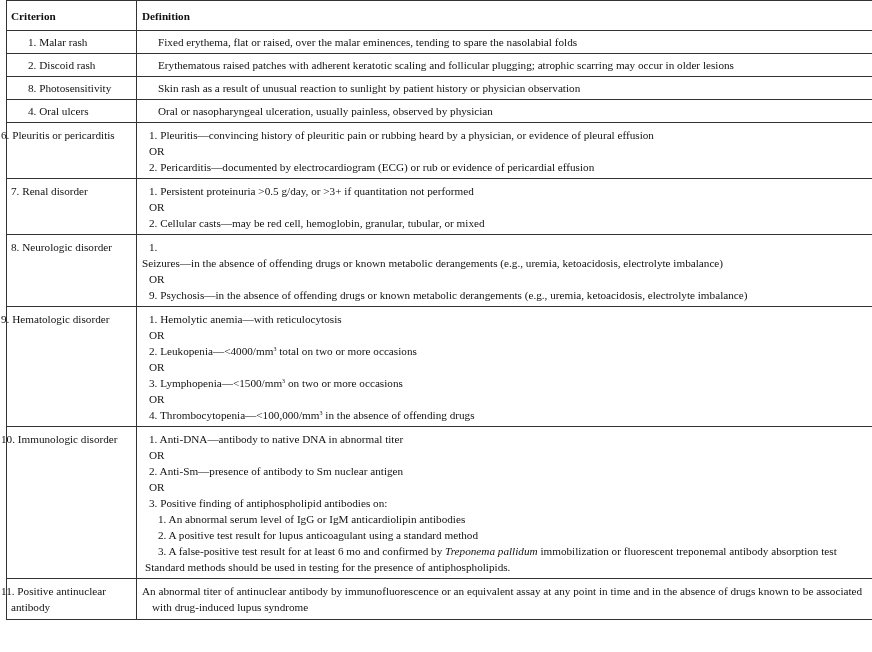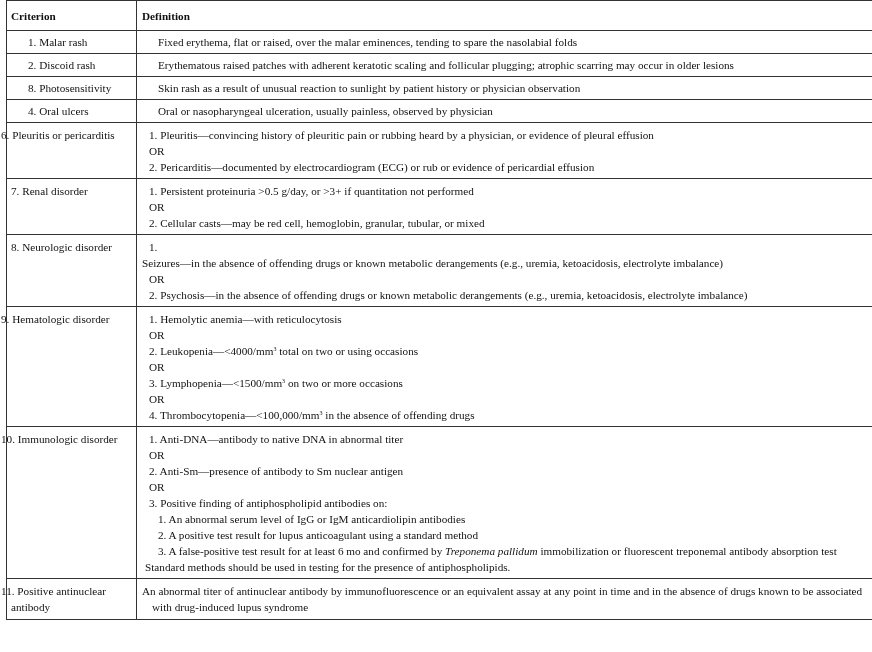--- a/index.html
+++ b/index.html
@@ -121,34 +121,34 @@
 
   <tr data-name="table-row">
     <td class="crit" data-name="criterion-cell">
           <div class="cell">8. Neurologic disorder</div>
         </td>
     <td data-name="definition-cell">
           <div class="cell">
       <div class="line ind1" data-name="definition-item">1.</div>
       <div class="line" data-name="definition-item">Seizures—in the absence of offending drugs or known metabolic derangements (e.g., uremia, ketoacidosis, electrolyte imbalance)</div>
       <div class="line or" data-name="or-separator">OR</div>
-      <div class="line ind1" data-name="definition-item">2. Psychosis—in the absence of offending drugs or known metabolic derangements (e.g., uremia, ketoacidosis, electrolyte imbalance)</div>
+      <div class="line ind1" data-name="definition-item">9. Psychosis—in the absence of offending drugs or known metabolic derangements (e.g., uremia, ketoacidosis, electrolyte imbalance)</div>
     </div>
         </td>
   </tr>
 
   <tr data-name="table-row">
     <td class="crit" data-name="criterion-cell">
           <div class="cell hang">9. Hematologic disorder</div>
         </td>
     <td data-name="definition-cell">
           <div class="cell">
       <div class="line ind1" data-name="definition-item">1. Hemolytic anemia—with reticulocytosis</div>
       <div class="line or" data-name="or-separator">OR</div>
-      <div class="line ind1" data-name="definition-item"><span>2. Leukopenia—&lt;4000/mm</span><sup>3</sup><span> total on two or using occasions</span></div>
+      <div class="line ind1" data-name="definition-item"><span>2. Leukopenia—&lt;4000/mm</span><sup>3</sup><span> total on two or more occasions</span></div>
       <div class="line or" data-name="or-separator">OR</div>
       <div class="line ind1" data-name="definition-item"><span>3. Lymphopenia—&lt;1500/mm</span><sup>3</sup><span> on two or more occasions</span></div>
       <div class="line or" data-name="or-separator">OR</div>
       <div class="line ind1" data-name="definition-item"><span>4. Thrombocytopenia—&lt;100,000/mm</span><sup>3</sup><span> in the absence of offending drugs</span></div>
     </div>
         </td>
   </tr>
 
   <tr data-name="table-row">
     <td class="crit" data-name="criterion-cell">

